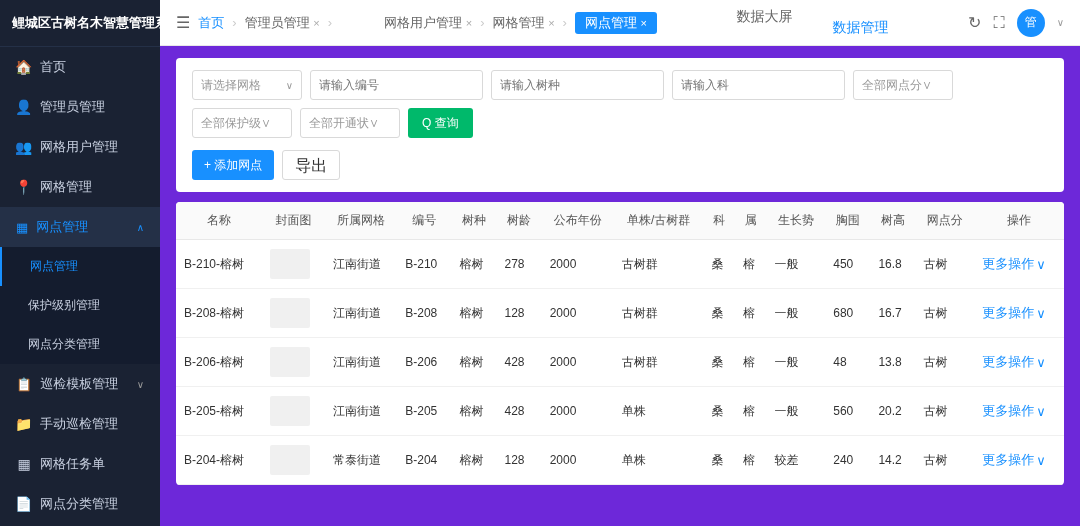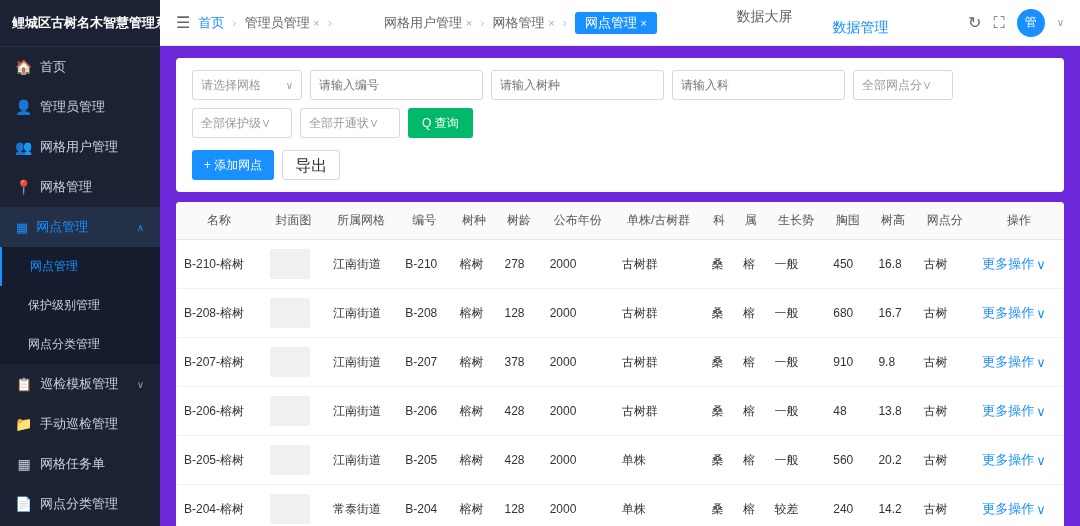--- a/index.html
+++ b/index.html
@@ -235,41 +235,20 @@
               <td>榕</td>
               <td>一般</td>
               <td>680</td>
               <td>16.7</td>
               <td>古树</td>
               <td>
                 <button class="more-btn">更多操作 <span>∨</span></button>
               </td>
             </tr>
             <tr>
-              <td>B-207-榕树</td>
-              <td>
-                <div style="width:40px;height:30px;background:#f0f0f0;border-radius:2px;"></div>
-              </td>
-              <td>江南街道</td>
-              <td>B-207</td>
-              <td>榕树</td>
-              <td>378</td>
-              <td>2000</td>
-              <td>古树群</td>
-              <td>桑</td>
-              <td>榕</td>
-              <td>一般</td>
-              <td>910</td>
-              <td>9.8</td>
-              <td>古树</td>
-              <td>
-                <button class="more-btn">更多操作 <span>∨</span></button>
-              </td>
-            </tr>
-            <tr>
               <td>B-206-榕树</td>
               <td>
                 <div style="width:40px;height:30px;background:#f0f0f0;border-radius:2px;"></div>
               </td>
               <td>江南街道</td>
               <td>B-206</td>
               <td>榕树</td>
               <td>428</td>
               <td>2000</td>
               <td>古树群</td>

